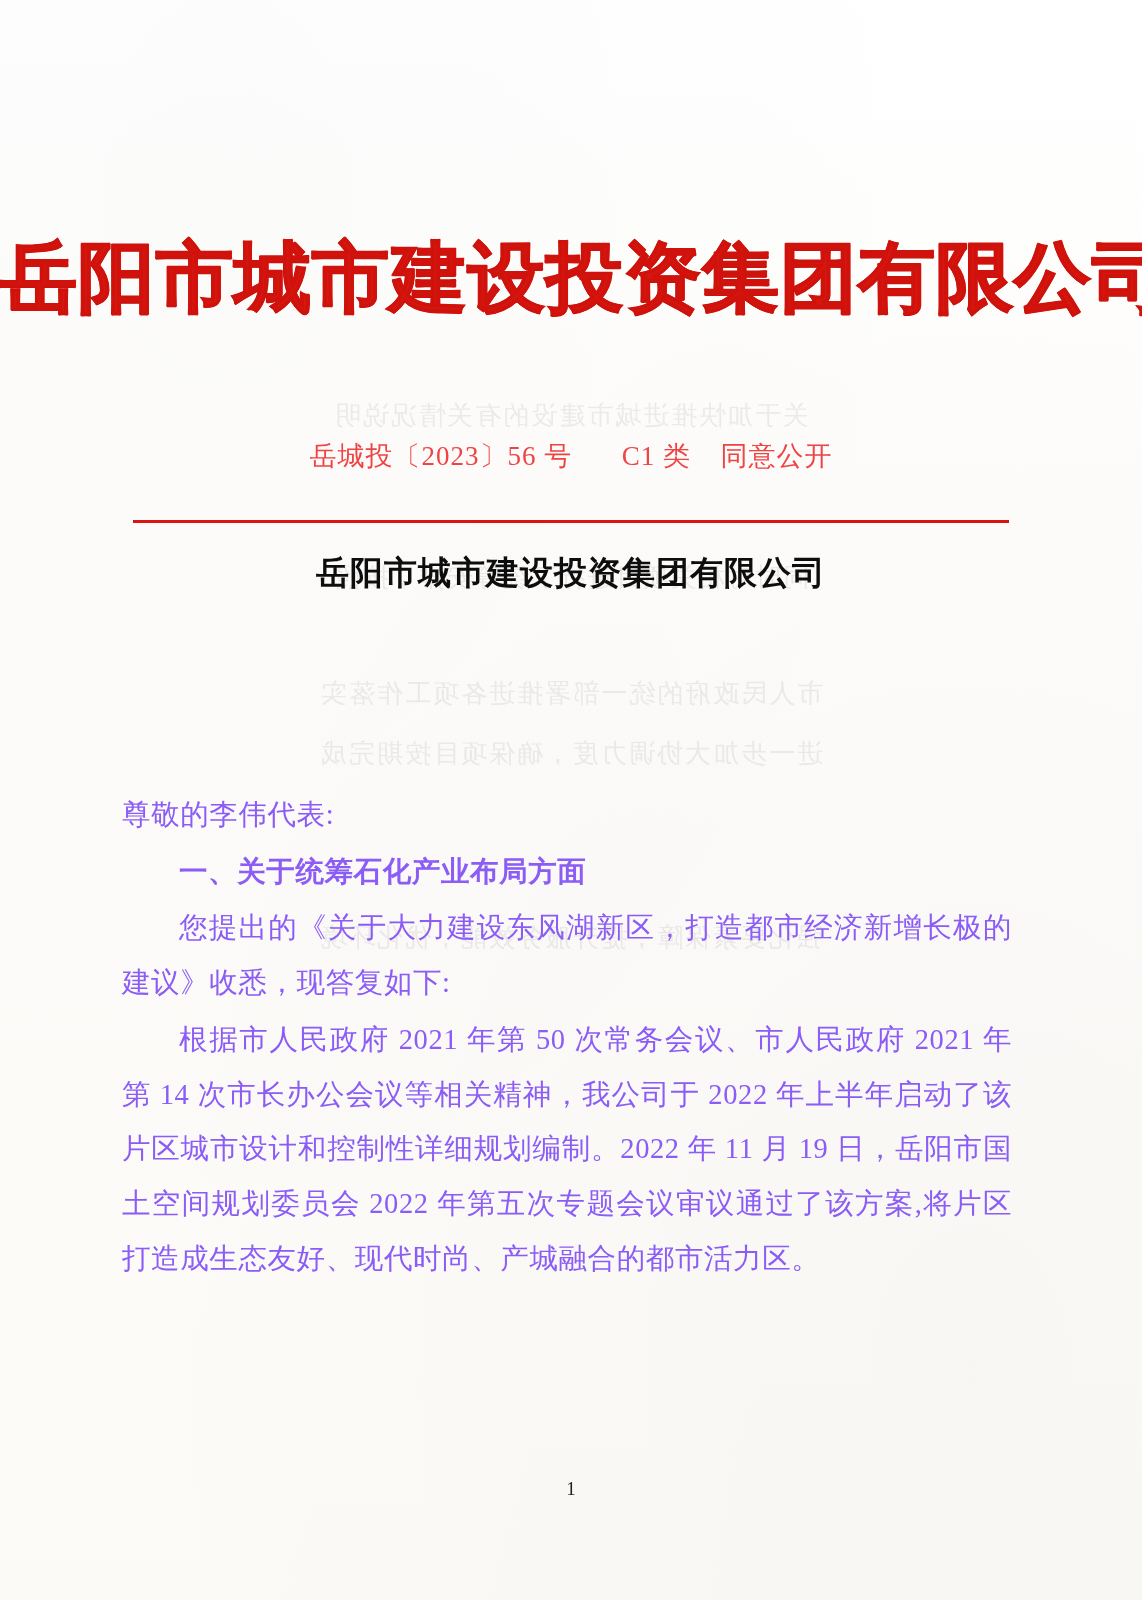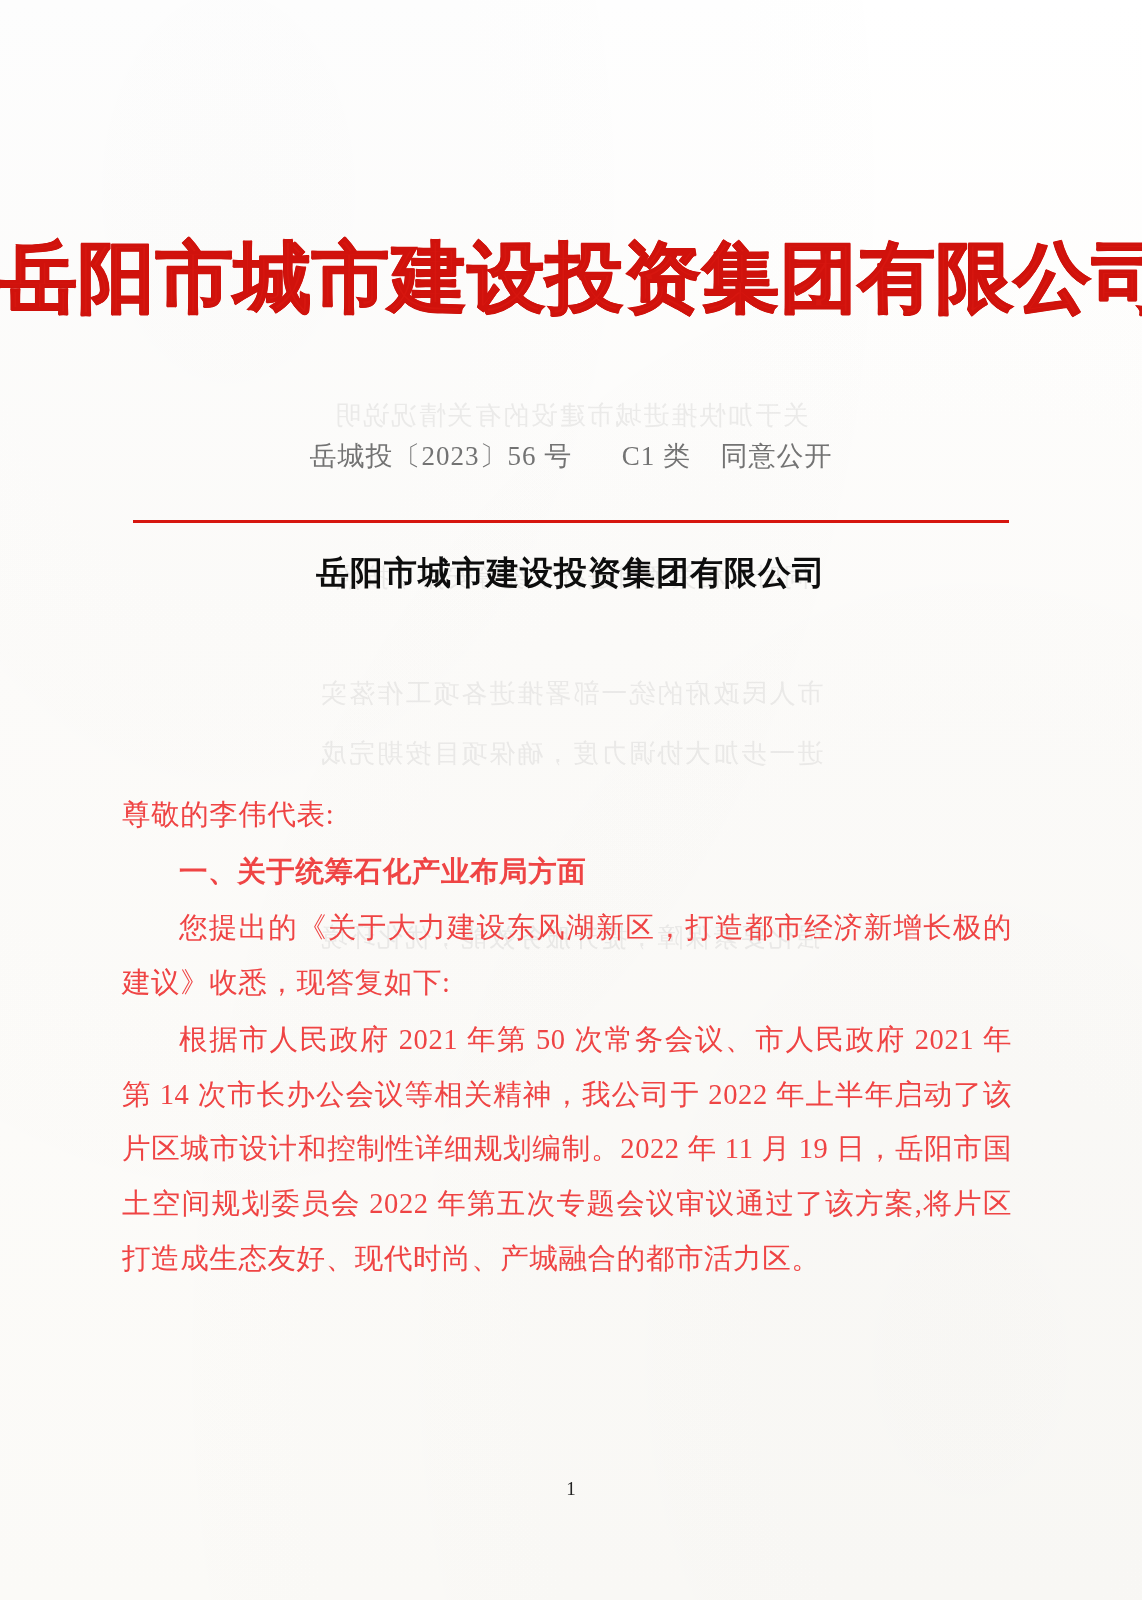--- a/index.html
+++ b/index.html
@@ -70,21 +70,21 @@
   }
 
   .doc-number-row {
     position: absolute;
     top: 438px;
     left: 0;
     right: 0;
     text-align: center;
     font-size: 27px;
     letter-spacing: 1px;
-    color: #737373;
+    color: #ef4444;
     font-family: "Liberation Serif", serif;
   }
   .doc-number-row .gap {
     display: inline-block;
     width: 34px;
   }
   .doc-number-row .gap-small {
     display: inline-block;
     width: 14px;
   }
@@ -116,21 +116,21 @@
     padding-left: 14px;
   }
 
   .body-block {
     position: absolute;
     top: 788px;
     left: 122px;
     width: 890px;
     font-size: 28.5px;
     line-height: 1.92;
-    color: #ef4444;
+    color: #8b5cf6;
     letter-spacing: 0.6px;
     font-family: "Liberation Serif", "DejaVu Serif", serif;
   }
   .para {
     margin: 0 0 2px 0;
     text-align: justify;
     text-justify: inter-ideograph;
   }
   .indent {
     text-indent: 2em;

